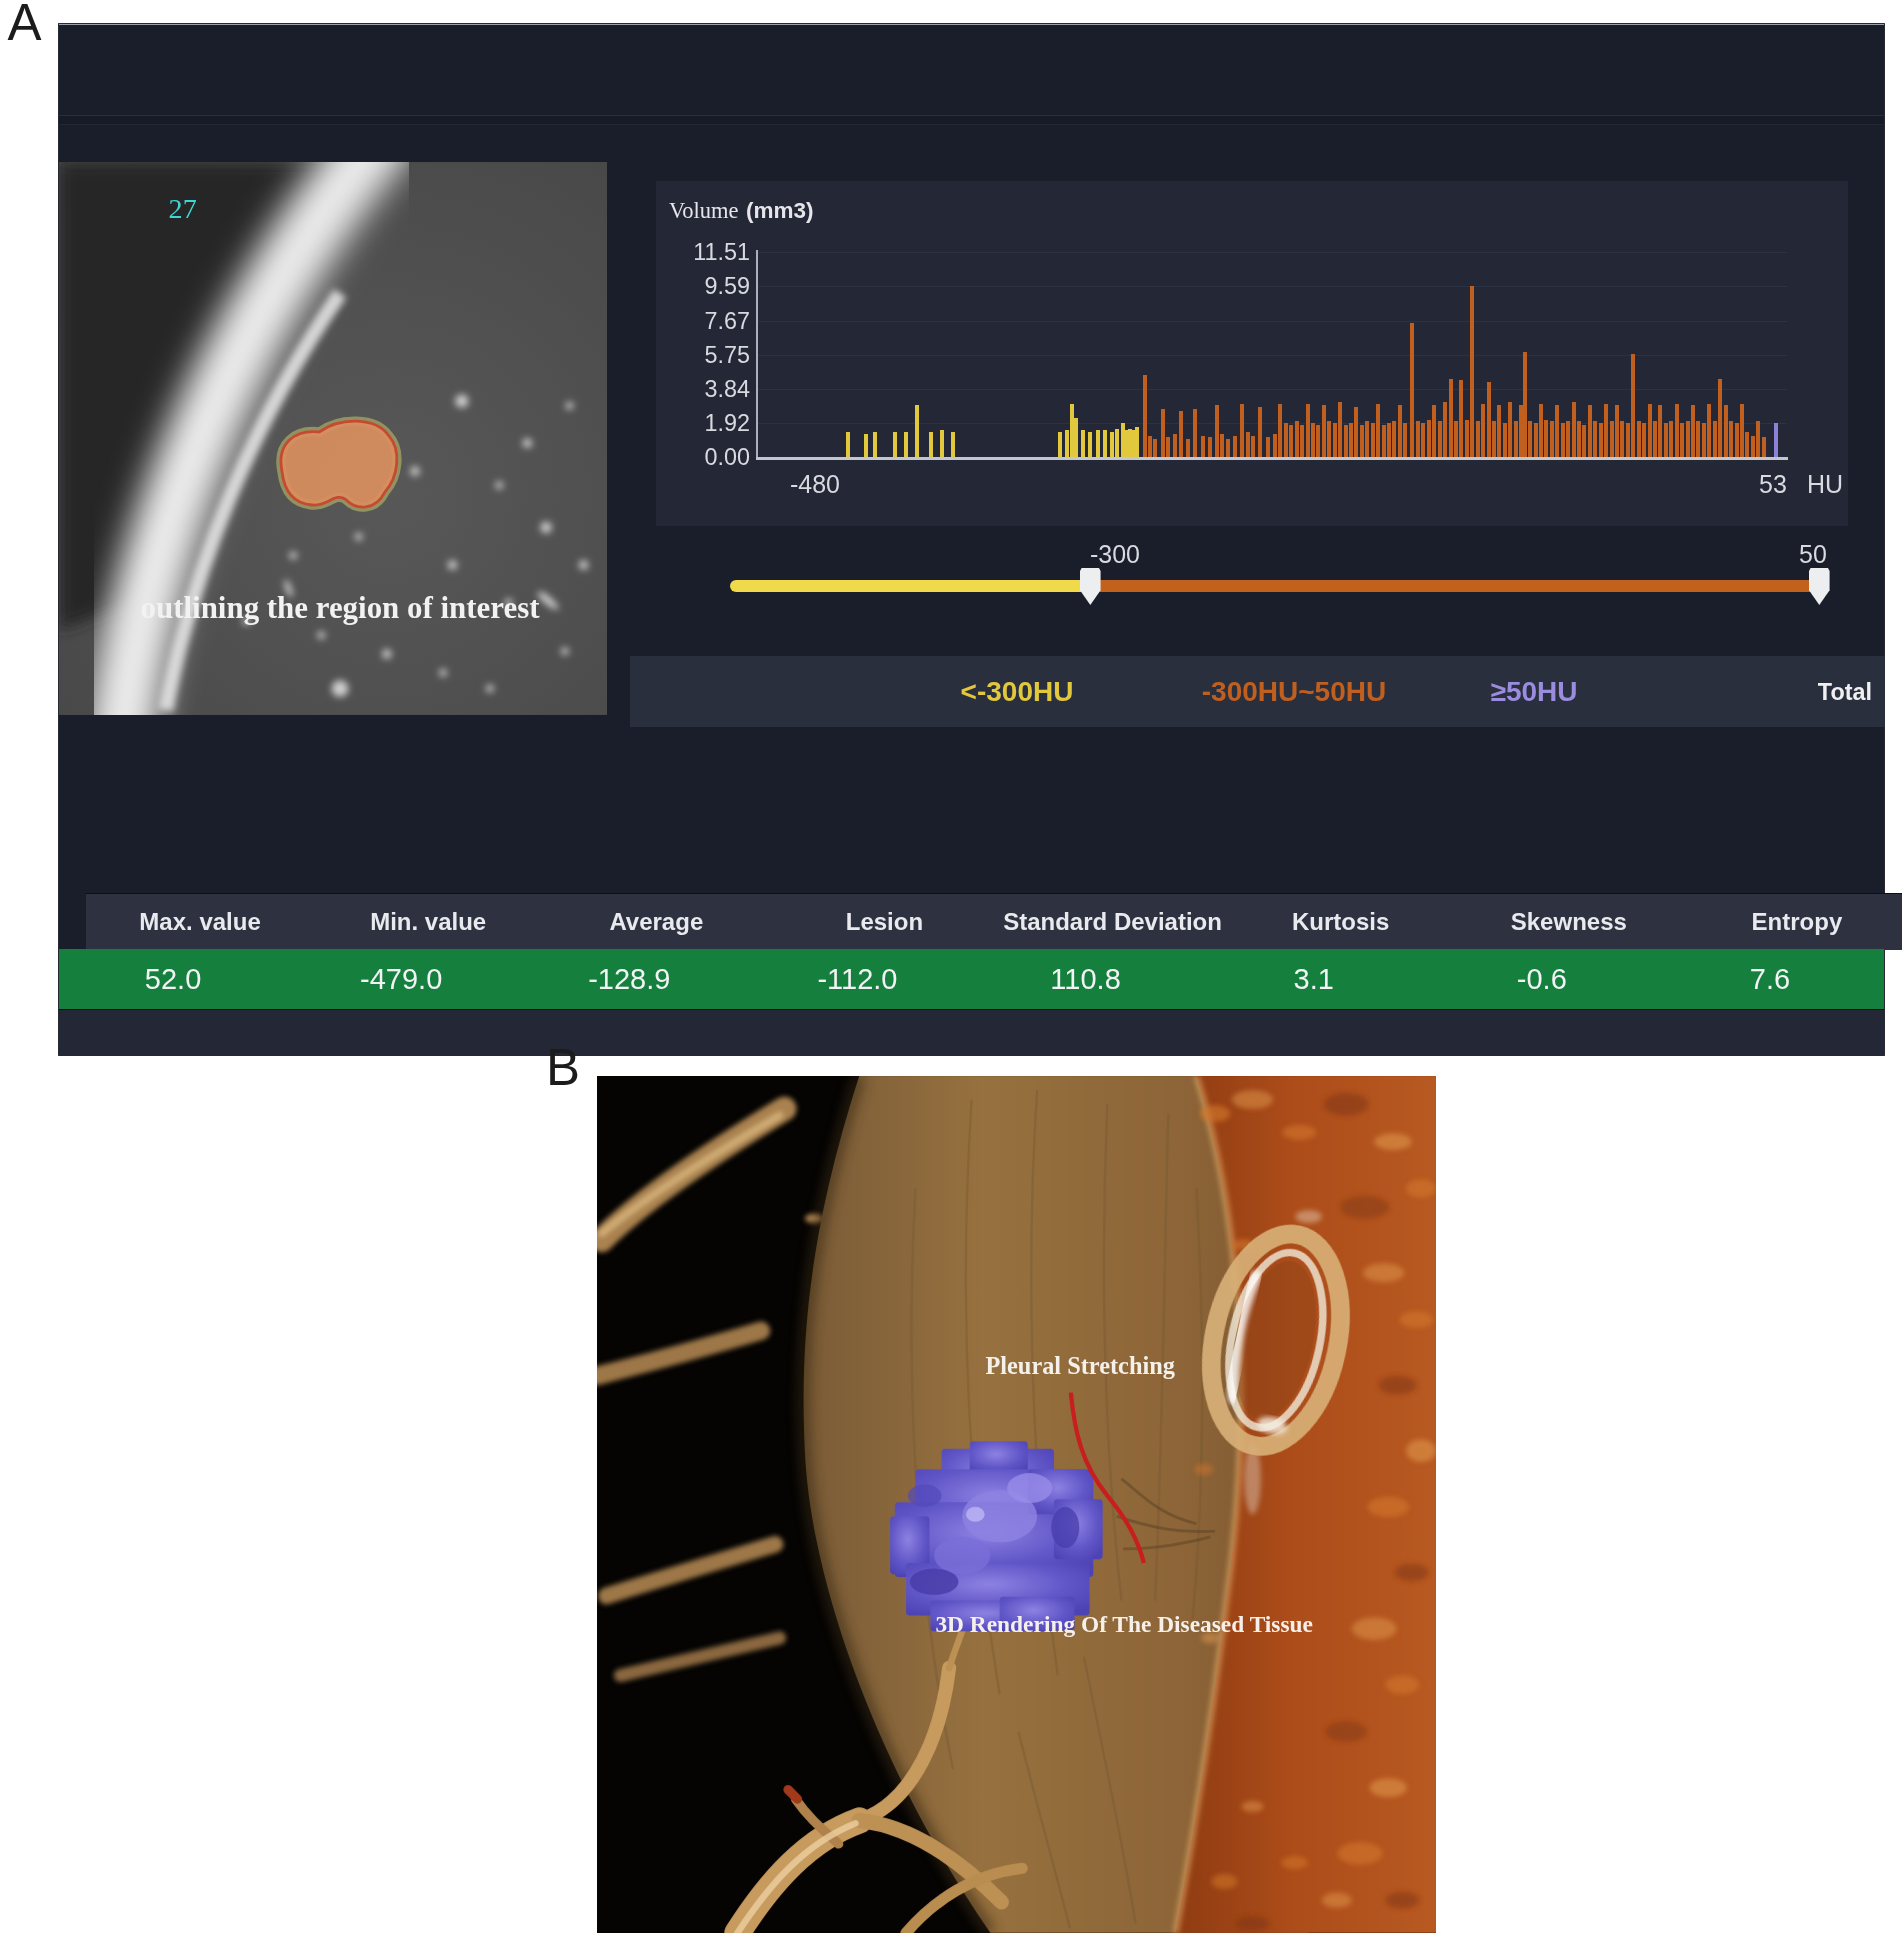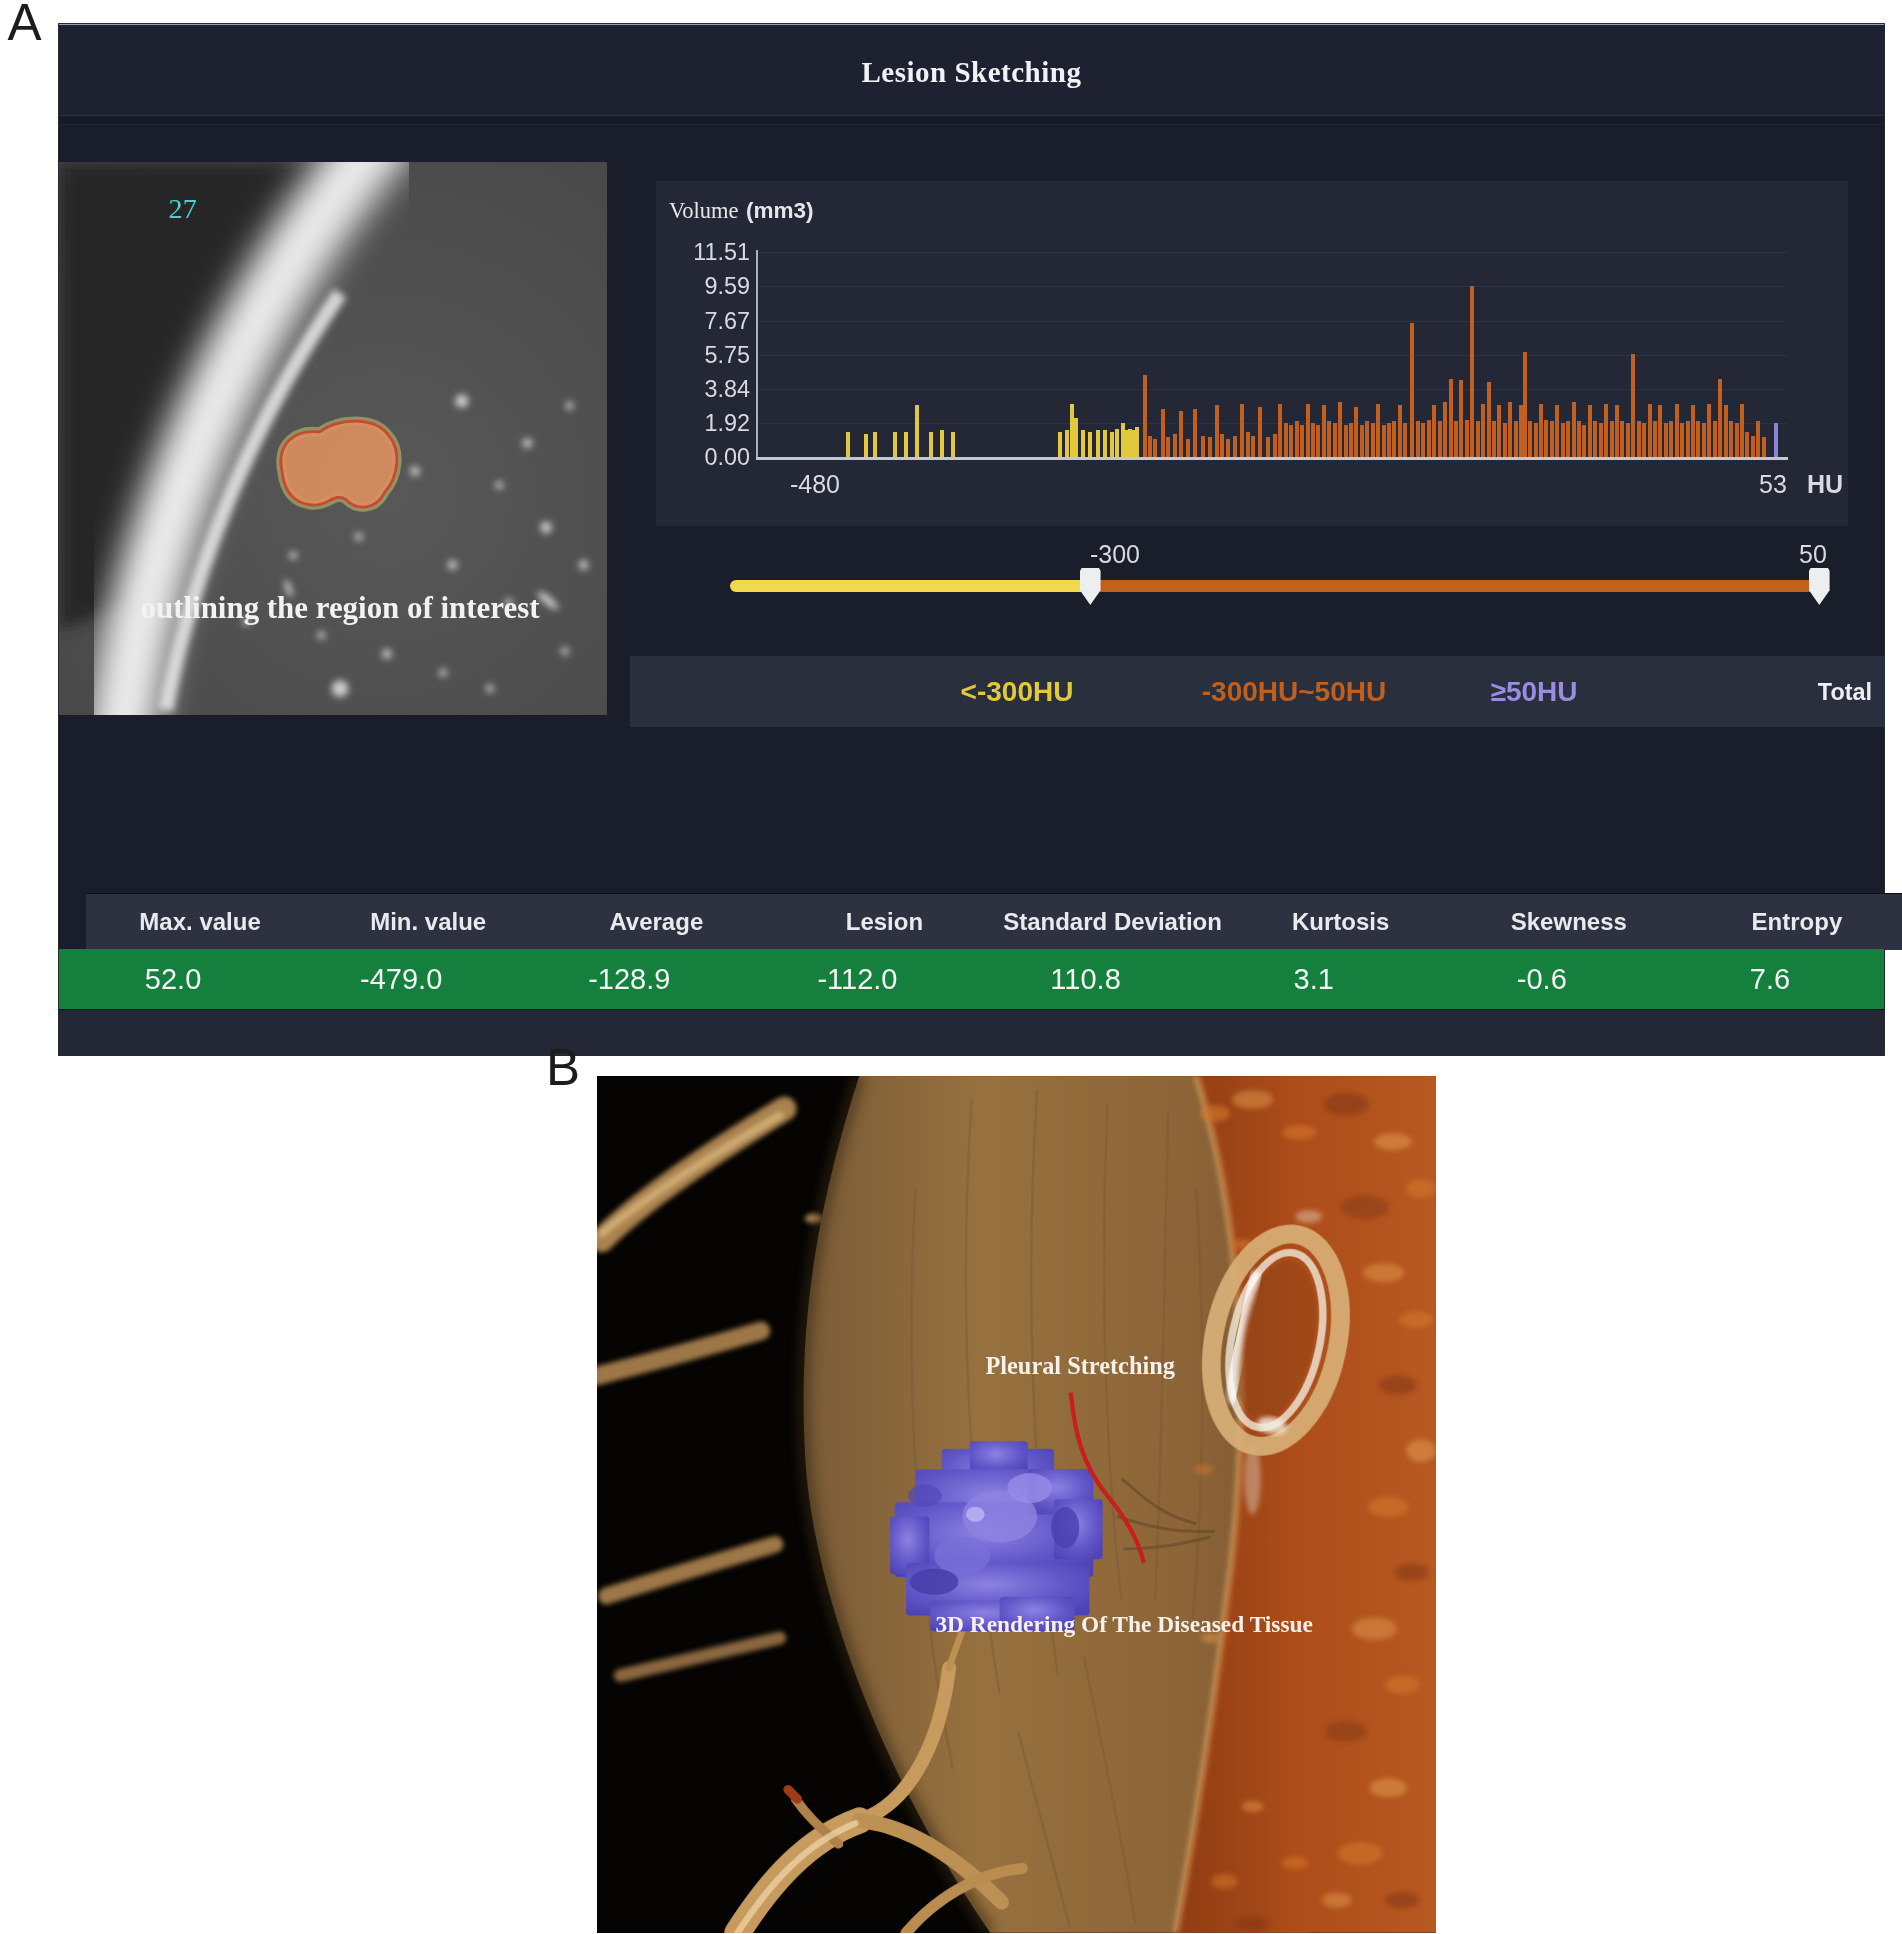--- a/index.html
+++ b/index.html
@@ -66,23 +66,20 @@
 </style>
 </head>
 <body>
 
 <div id="page">
 
   <div class="panel-letter" style="left:7.5px;top:-7.5px;">A</div>
 
   <div id="panelA">
 
-    <div id="a-header">
-      <div id="a-title">Lesion Sketching</div>
-    </div>
     <div id="a-divider"></div>
 
     <div id="ct-view">
       <svg width="548" height="553" viewBox="0 0 585 590">
         <defs>
           <filter id="b18">
               <feGaussianBlur stdDeviation="18"></feGaussianBlur>
             </filter>
           <filter id="b8">
               <feGaussianBlur stdDeviation="8"></feGaussianBlur>
@@ -295,21 +292,21 @@
           <div class="bar" style="left: 984px; height: 53px; background: rgb(192, 95, 30);"></div>
           <div class="bar" style="left: 989px; height: 25px; background: rgb(192, 95, 30);"></div>
           <div class="bar" style="left: 995px; height: 21.4px; background: rgb(192, 95, 30);"></div>
           <div class="bar" style="left: 1000px; height: 36px; background: rgb(192, 95, 30);"></div>
           <div class="bar" style="left: 1006px; height: 19.6px; background: rgb(192, 95, 30);"></div>
           <div class="bar" style="left: 1018px; height: 34px; background: rgb(141, 129, 216);"></div>
         </div>
       <div id="x-axis-line"></div>
       <div class="xlabel" style="left:159px;transform:translateX(-50%);">-480</div>
       <div class="xlabel" style="left:1117px;transform:translateX(-50%);">53</div>
-      <div class="xlabel" style="left:1151px;font-weight:bold;">HU</div>
+      <div class="xlabel" style="left:1151px;">HU</div>
     </div>
 
     <div class="slider-val" style="left:1056px;top:515px;">-300</div>
     <div class="slider-val" style="left:1754px;top:515px;">50</div>
     <div id="track-yellow"></div>
     <div id="track-orange"></div>
     <div class="slider-handle" style="left:1021px;"></div>
     <div class="slider-handle" style="left:1750px;"></div>
 
     <div id="hu-header">

